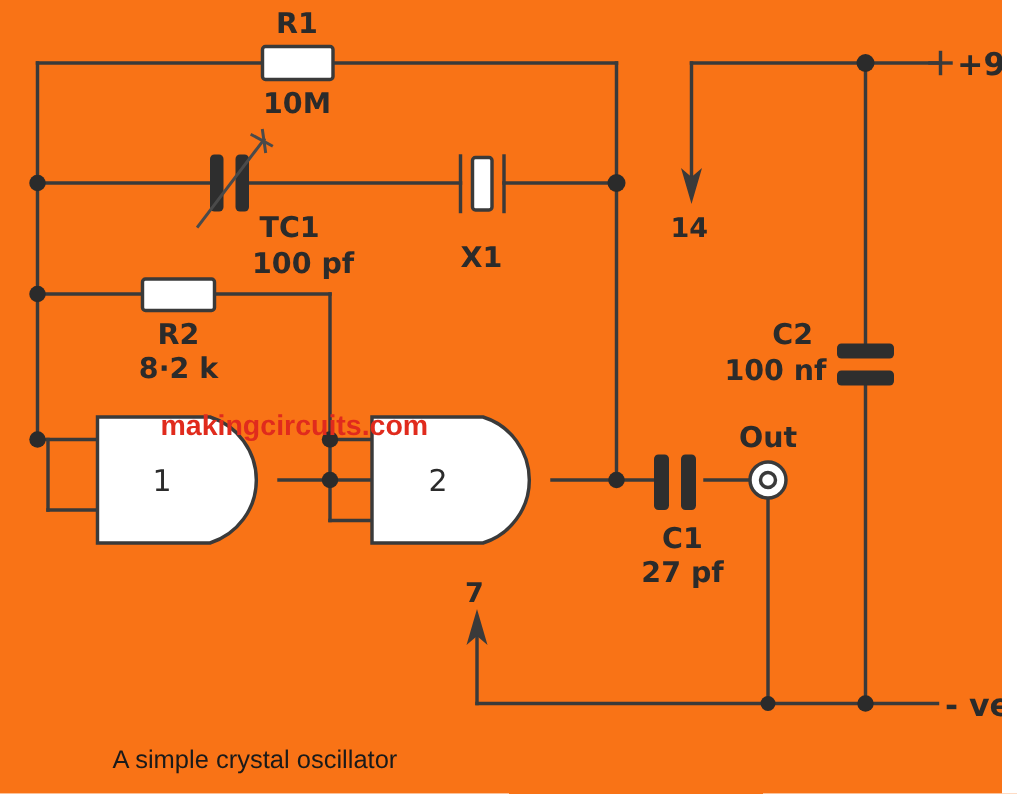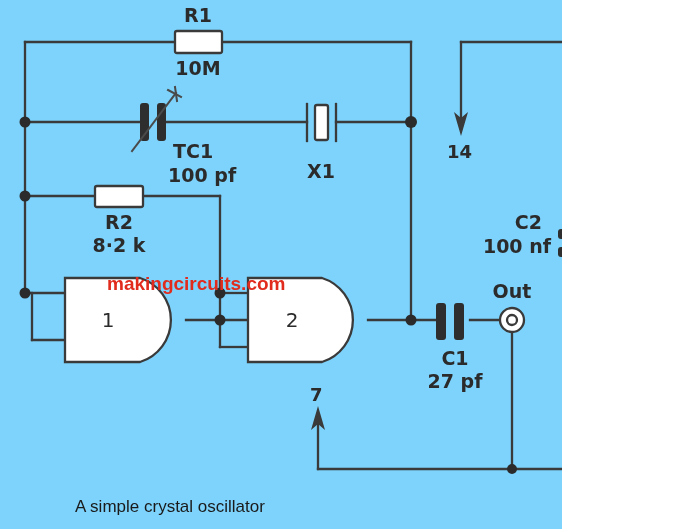--- a/index.html
+++ b/index.html
@@ -6,23 +6,23 @@
   html, body {
     margin: 0;
     padding: 0;
     background: #ffffff;
   }
   body {
     font-family: "Liberation Sans", sans-serif;
   }
   #schematic-root {
     position: relative;
-    width: 562px;
+    width: 668px;
     height: 529px;
-    background: #7dd3fc;
+    background: #f97316;
     overflow: hidden;
   }
   #schematic-svg {
     display: block;
     width: 678px;
     height: 529px;
   }
   .wire {
     stroke: #3a3a3a;
     stroke-width: 2.3;

